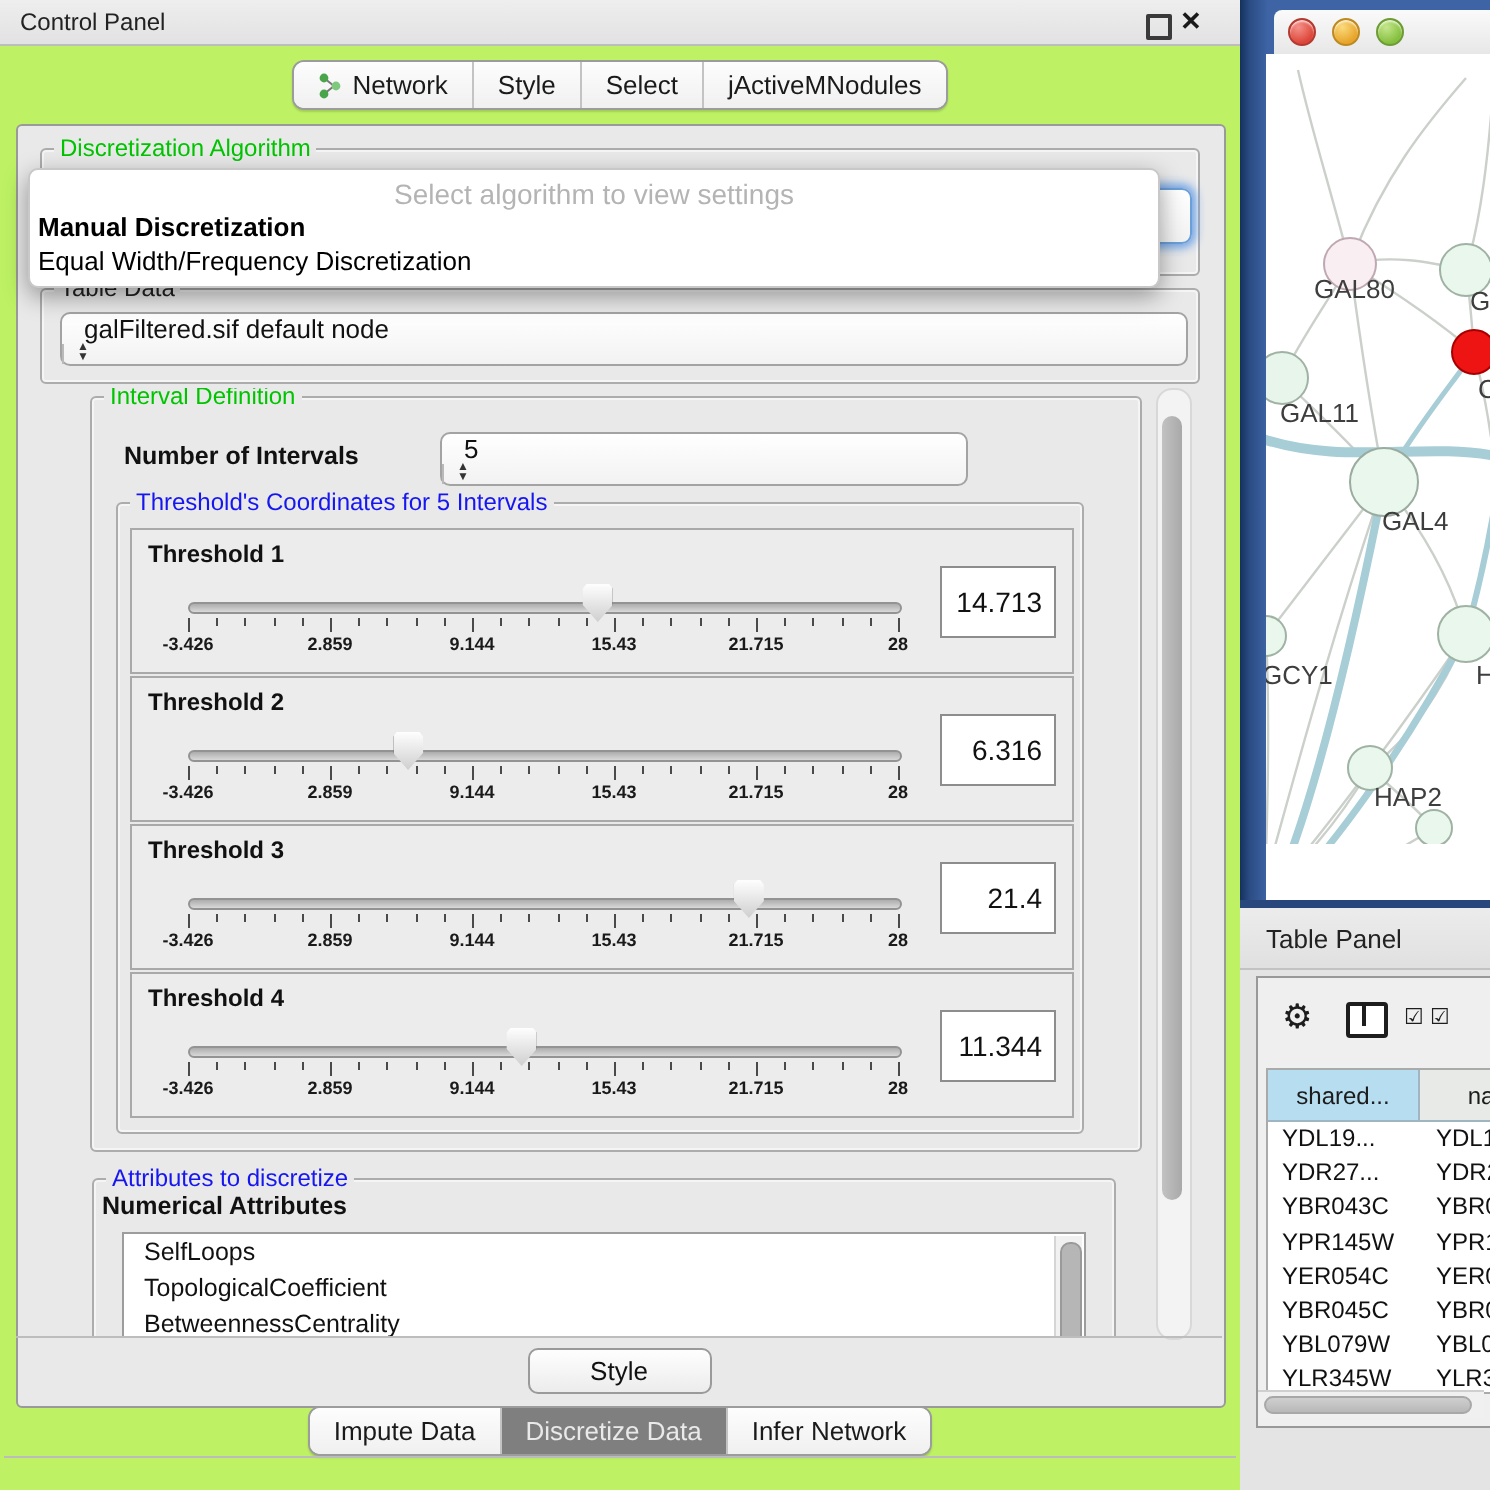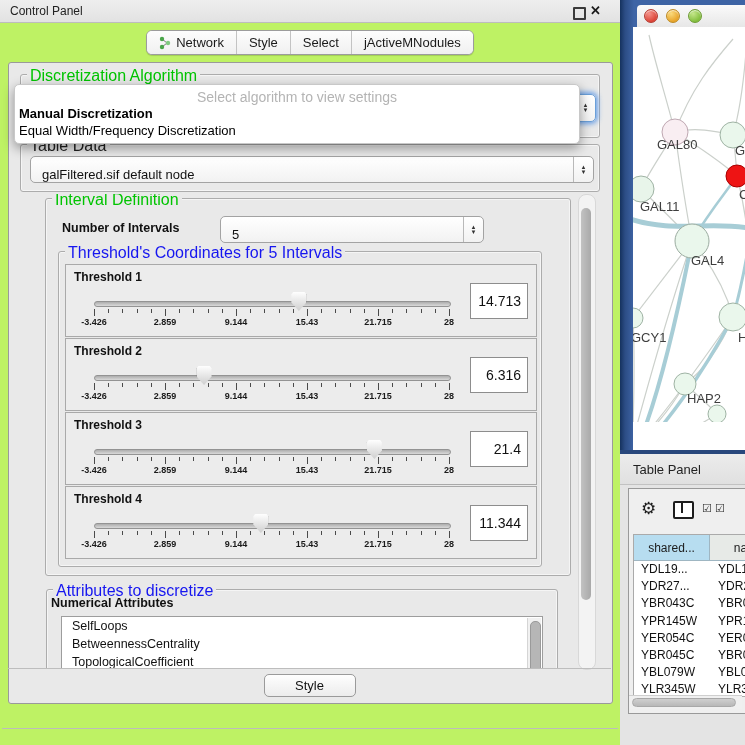--- a/index.html
+++ b/index.html
@@ -17,26 +17,26 @@
   #toptabs{position:absolute;left:0;top:30px;width:620px;}
   #bottomtabs{position:absolute;left:0;top:703px;width:620px;}
   .seg-group{display:flex;border:1px solid #9c9c9c;border-radius:6px;overflow:hidden;background:#fbfbfb;box-shadow:0 1px 1px rgba(0,0,0,.15);}
   .seg{padding:4px 12px;font-size:13px;color:#1a1a1a;border-right:1px solid #c3c3c3;display:flex;align-items:center;gap:5px;background:linear-gradient(#fdfdfd,#f0f0f0);}
   .seg:last-child{border-right:none;}
   .seg.sel{background:#7f7f7f;color:#e9e9e9;}
 
   #outerpanel{position:absolute;left:8px;top:62px;width:603px;height:640px;border:1px solid #9a9a9a;border-radius:3px;background:#e9e9e9;}
 
   .group{position:absolute;border:1px solid #acacac;border-radius:3px;box-shadow:inset 0 0 0 1px rgba(255,255,255,.55);}
-  .group>.glabel{position:absolute;top:-8px;left:6px;background:#e9e9e9;padding:0 3px;font-size:16px;white-space:nowrap;}
+  .group>.glabel{position:absolute;top:-8px;left:6px;background:#e9e9e9;padding:0 3px;font-size:12px;white-space:nowrap;}
   .glabel.green{color:#00c400;}
   .glabel.blue{color:#1616f0;}
   .glabel.plain{color:#222;}
 
-  .combo{position:absolute;background:linear-gradient(#ffffff,#f2f2f2);border:1px solid #a3a3a3;border-radius:5px;display:flex;align-items:flex-end;font-size:13px;color:#111;}
+  .combo{position:absolute;background:linear-gradient(#ffffff,#f2f2f2);border:1px solid #a3a3a3;border-radius:5px;display:flex;align-items:flex-start;font-size:13px;color:#111;flex-direction:column;}
   .combo .val{flex:1;padding-left:11px;white-space:nowrap;overflow:hidden;}
   .combo .stepper{width:19px;align-self:stretch;border-left:1px solid #b9b9b9;display:flex;flex-direction:column;align-items:center;justify-content:center;font-size:6px;line-height:5px;color:#333;}
   .combo.focusring{box-shadow:0 0 5px 2px rgba(90,150,230,.85);border-color:#6a9fd8;}
 
   #algo-popup{position:absolute;left:14px;top:84px;width:564px;height:58px;background:#fff;border:1px solid #c8c8c8;border-radius:5px;box-shadow:0 4px 12px rgba(0,0,0,.38);z-index:40;}
   #algo-popup .prompt{position:absolute;left:0;right:0;top:4px;text-align:center;font-size:14px;color:#b4b4b4;}
   #algo-popup .it1{position:absolute;left:4px;top:21px;font-size:13px;font-weight:bold;color:#000;}
   #algo-popup .it2{position:absolute;left:4px;top:38px;font-size:13px;color:#000;}
 
   #viewport{position:absolute;left:15px;top:194px;width:560px;height:474px;overflow:hidden;}
@@ -351,39 +351,52 @@
               </div>
             </div>
         </div>
 
         <div class="group" style="left:0px;top:390px;width:510px;height:160px;">
           <span class="glabel blue">Attributes to discretize</span>
           <span style="position:absolute;left:4px;top:6px;font-size:12.5px;font-weight:bold;color:#111;">Numerical Attributes</span>
           <div id="attr-list">
             <div id="attr-items">
                 <div class="attr-item">SelfLoops</div>
+                <div class="attr-item">TopologicalCoefficient</div>
                 <div class="attr-item">BetweennessCentrality</div>
-                <div class="attr-item">TopologicalCoefficient</div>
               </div>
             <div id="attr-vsb">
                 <div class="th"></div>
               </div>
           </div>
         </div>
       </div>
     </div>
 
     <div id="main-vsb">
         <div class="th"></div>
       </div>
 
     <div id="applyrow">
       <div id="apply-btn">Style</div>
     </div>
 
+    <div id="bottomtabs" class="tabstrip">
+      <div class="seg-group" id="bottab-group">
+          <div class="seg">
+            <span>Impute Data</span>
+          </div>
+          <div class="seg sel">
+            <span>Discretize Data</span>
+          </div>
+          <div class="seg">
+            <span>Infer Network</span>
+          </div>
+        </div>
+    </div>
     <div id="leftbottomline"></div>
   </div>
 
   <div id="netwin">
     <div id="nettitle">
       <span class="light" id="light-red"></span>
       <span class="light" id="light-yellow"></span>
       <span class="light" id="light-green"></span>
     </div>
     <div id="netcanvas">

